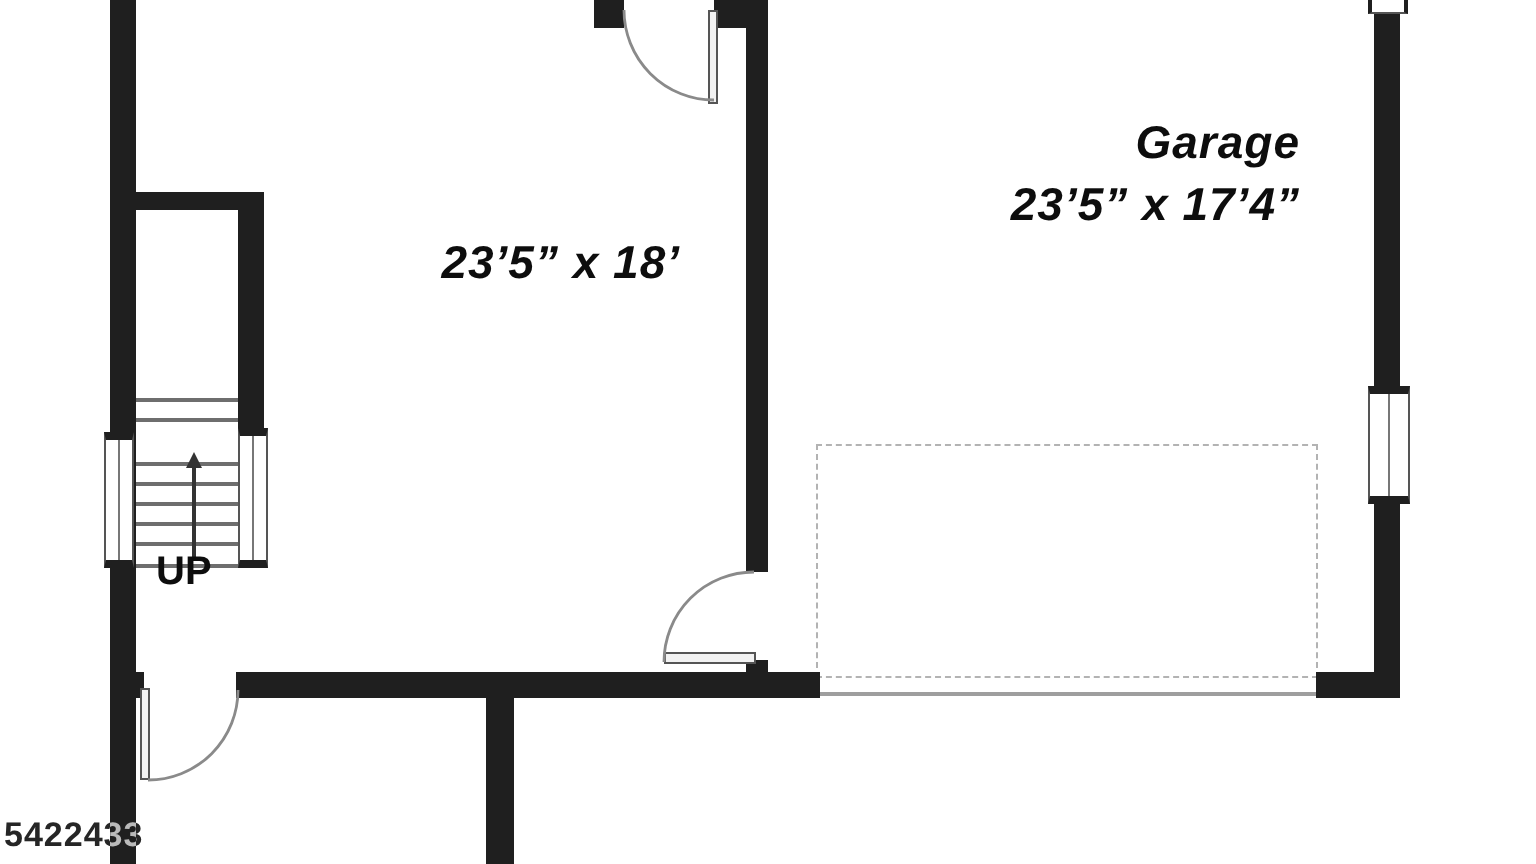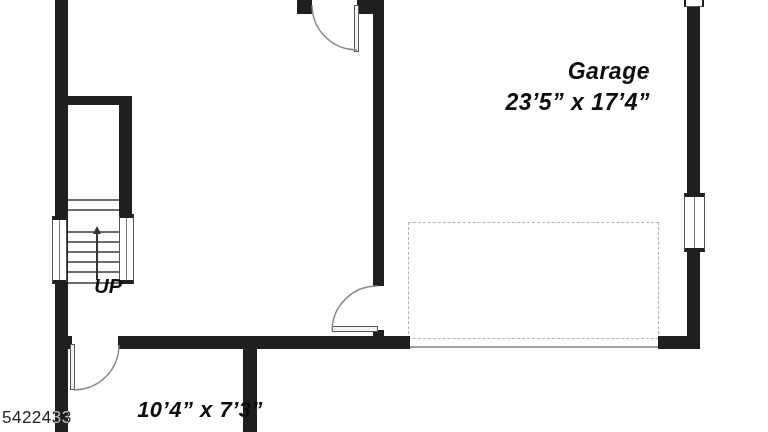--- a/index.html
+++ b/index.html
@@ -29,22 +29,22 @@
     border-left:4px solid transparent;border-right:4px solid transparent;
     border-bottom:8px solid #333;
   }
   svg.arcs{position:absolute;left:0;top:0;z-index:4;}
   .room-label{
     position:absolute;z-index:6;text-align:right;color:var(--ink,#0d0d0d);
     font-weight:bold;font-style:italic;font-size:23px;line-height:31px;letter-spacing:.5px;
   }
   .room-label.small{font-size:22px;line-height:26px;}
   .up-label{
-    position:absolute;z-index:6;text-align:right;color:var(--ink,#0d0d0d);
-    font-weight:bold;font-style:italic;font-size:20px;
+    position:absolute;z-index:6;text-align:left;color:var(--ink,#0d0d0d);
+    font-weight:bold;font-size:20px;
   }
   .watermark{
     position:absolute;z-index:9;color:var(--watermark,#d9d9d9);
     mix-blend-mode:difference;font-size:17px;letter-spacing:.5px;font-style:normal;font-weight:normal;
   }
 </style>
 </head>
 <body>
 
 <div id="stage">
@@ -95,24 +95,22 @@
   <div class="door-leaf" style="left:332px;top:326px;width:46px;height:6px;"></div>
   <div class="door-leaf" style="left:70px;top:344px;width:5px;height:46px;"></div>
 
   <svg class="arcs" width="768" height="432" viewBox="0 0 768 432">
     <path d="M 312 5 A 45 45 0 0 0 357 50" fill="none" style="stroke:var(--line,#8a8a8a);stroke-width:1.4"></path>
     <path d="M 377 286 A 45 45 0 0 0 332 331" fill="none" style="stroke:var(--line,#8a8a8a);stroke-width:1.4"></path>
     <path d="M 119 345 A 45 45 0 0 1 74 390" fill="none" style="stroke:var(--line,#8a8a8a);stroke-width:1.4"></path>
   </svg>
 
   <div class="room-label" style="left:140px;top:116px;width:200px;">
+    <div>23’5” x 18’</div>
   </div>
   <div class="room-label" style="left:425px;top:56px;width:225px;">
     <div>Garage</div>
     <div>23’5” x 17’4”</div>
   </div>
-  <div class="room-label small" style="left:58px;top:397px;width:205px;">
-    <div>10’4” x 7’3”</div>
-  </div>
   <div class="up-label" style="left:78px;top:275px;width:44px;">UP</div>
 
-  <div class="watermark" style="left:2px;top:408px;">5422433</div>
+  <div class="watermark" style="left:2px;top:408px;font-weight:bold;">5422433</div>
 </div>
 
 </body></html>

